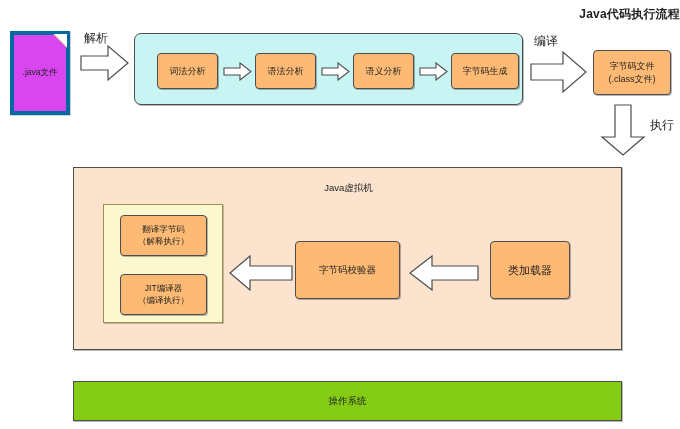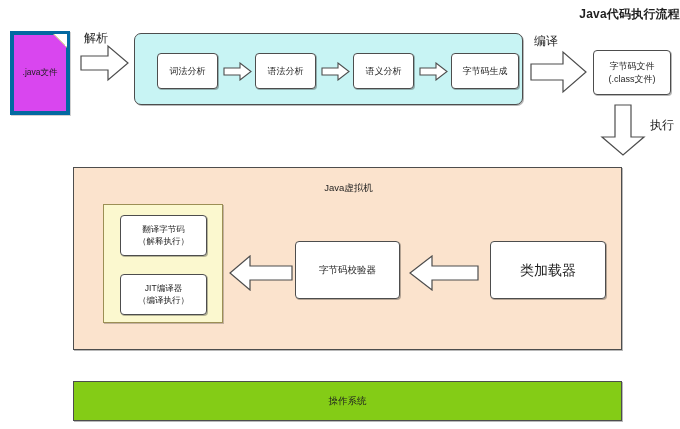--- a/index.html
+++ b/index.html
@@ -28,21 +28,21 @@
 
   
   .box {
     border: 1px solid #4d4d4d;
     display: flex;
     align-items: center;
     justify-content: center;
     text-align: center;
     font-size: 9.5px;
     line-height: 1.35;
-    background: #ffffff;
+    background: #fdba74;
     box-shadow: 1px 1px 0 rgba(0,0,0,.28);
   }
   .box.rounded { border-radius: 4px; }
 
   
   #java-file-note {
     left: 10px; top: 31px; width: 60px; height: 84px;
     background: #d946ef;
     border: 4px solid #0369a1;
     font-size: 8.5px;
@@ -96,21 +96,21 @@
   #execution-engine-group {
     left: 29px; top: 36px; width: 120px; height: 119px;
     background: #fbf8cf;
     border: 1px solid #9c8f55;
     box-shadow: 1px 1px 0 rgba(0,0,0,.22);
   }
   #interpreter-box { left: 16px; top: 10px; width: 87px; height: 41px; font-size: 8.5px; }
   #jit-box         { left: 16px; top: 69px; width: 87px; height: 41px; font-size: 8.5px; }
 
   #bytecode-verifier-box { left: 221px; top: 73px; width: 105px; height: 58px; font-size: 9.5px; }
-  #class-loader-box      { left: 416px; top: 73px; width: 116px; height: 58px; font-size: 14px; }
+  #class-loader-box      { left: 416px; top: 73px; width: 80px; height: 58px; font-size: 11px; }
 
   
   #operating-system-box {
     left: 73px; top: 381px; width: 549px; height: 40px;
     background: #84cc16;
     border: 1px solid #4d4d4d;
     font-size: 9.5px;
   }
 
   

